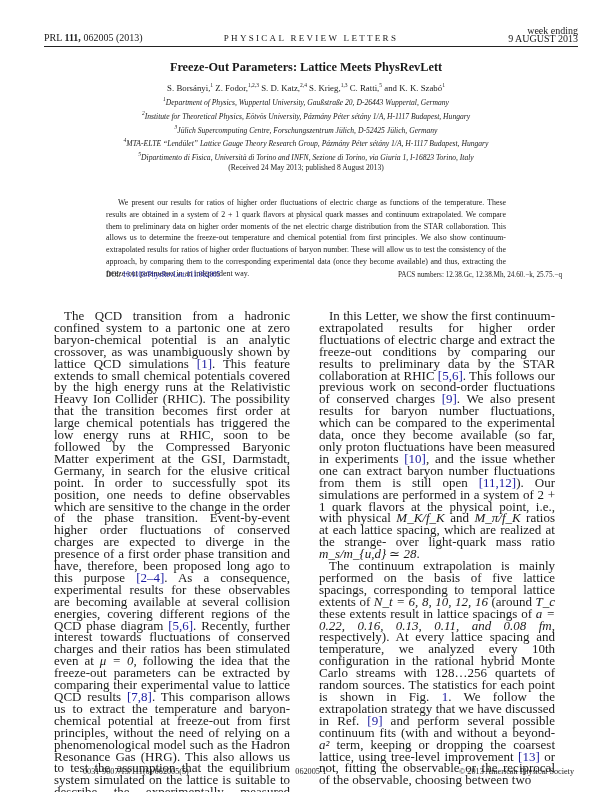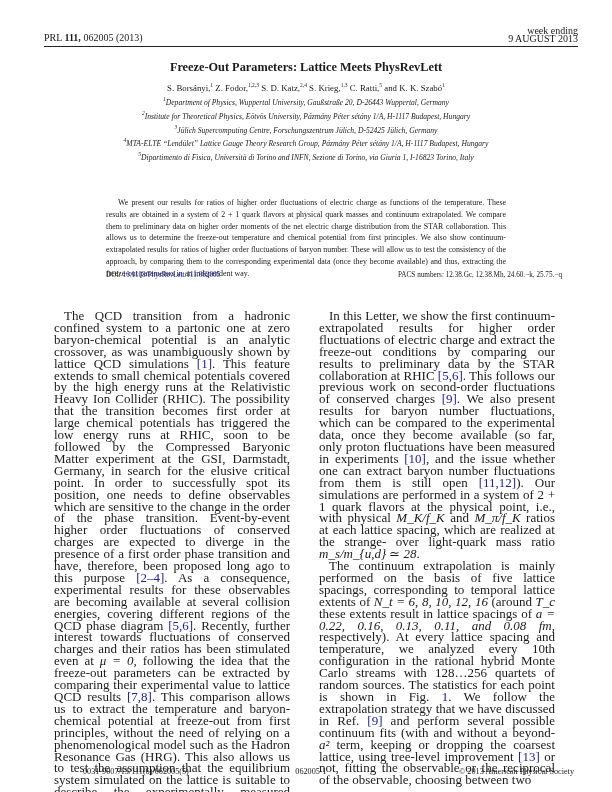--- a/index.html
+++ b/index.html
@@ -30,20 +30,21 @@
   .footer { position: absolute; top: 767px; left: 44px; right: 34px; font-size: 8.2px; }
   .f-left { position: absolute; left: 4px; padding-left: 35px; }
   .f-center { position: absolute; left: 0; right: 0; text-align: center; }
   .f-right { position: absolute; right: 4px; }
 </style>
 </head>
 <body>
 
 <div class="header">
   <div class="h-left"><span>PRL</span> <b>111,</b> <span>062005 (2013)</span></div>
+  <div class="h-center">PHYSICAL REVIEW LETTERS</div>
   <div class="h-right">
     <div>week ending</div>
     <div>9 AUGUST 2013</div>
   </div>
 </div>
 
 <div class="title">Freeze-Out Parameters: Lattice Meets PhysRevLett</div>
 
 <div class="authors">
   <span>S. Borsányi,</span><sup>1</sup>
@@ -53,20 +54,21 @@
   <span>C. Ratti,</span><sup>5</sup>
   <span>and K. K. Szabó</span><sup>1</sup>
 </div>
 
 <div class="affs">
   <div class="aff"><sup>1</sup><span>Department of Physics, Wuppertal University, Gaußstraße 20, D-26443 Wuppertal, Germany</span></div>
   <div class="aff"><sup>2</sup><span>Institute for Theoretical Physics, Eötvös University, Pázmány Péter sétány 1/A, H-1117 Budapest, Hungary</span></div>
   <div class="aff"><sup>3</sup><span>Jülich Supercomputing Centre, Forschungszentrum Jülich, D-52425 Jülich, Germany</span></div>
   <div class="aff"><sup>4</sup><span>MTA-ELTE “Lendület” Lattice Gauge Theory Research Group, Pázmány Péter sétány 1/A, H-1117 Budapest, Hungary</span></div>
   <div class="aff"><sup>5</sup><span>Dipartimento di Fisica, Università di Torino and INFN, Sezione di Torino, via Giuria 1, I-16823 Torino, Italy</span></div>
+  <div class="received">(Received 24 May 2013; published 8 August 2013)</div>
 </div>
 
 <div class="abstract">We present our results for ratios of higher order fluctuations of electric charge as functions of the temperature. These results are obtained in a system of 2 + 1 quark flavors at physical quark masses and continuum extrapolated. We compare them to preliminary data on higher order moments of the net electric charge distribution from the STAR collaboration. This allows us to determine the freeze-out temperature and chemical potential from first principles. We also show continuum-extrapolated results for ratios of higher order fluctuations of baryon number. These will allow us to test the consistency of the approach, by comparing them to the corresponding experimental data (once they become available) and thus, extracting the freeze-out parameters in an independent way.</div>
 
 <div class="doi-row">
   <span class="doi-label">DOI:</span>
   <span class="doi-link">10.1103/PhysRevLett.111.062005</span>
   <span class="pacs">PACS numbers: 12.38.Gc, 12.38.Mh, 24.60.−k, 25.75.−q</span>
 </div>
 

